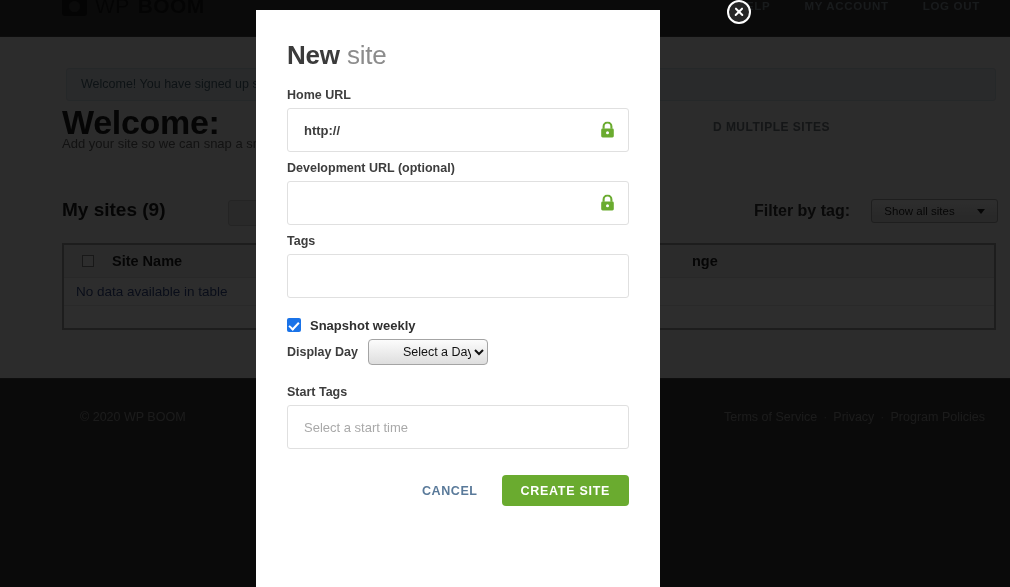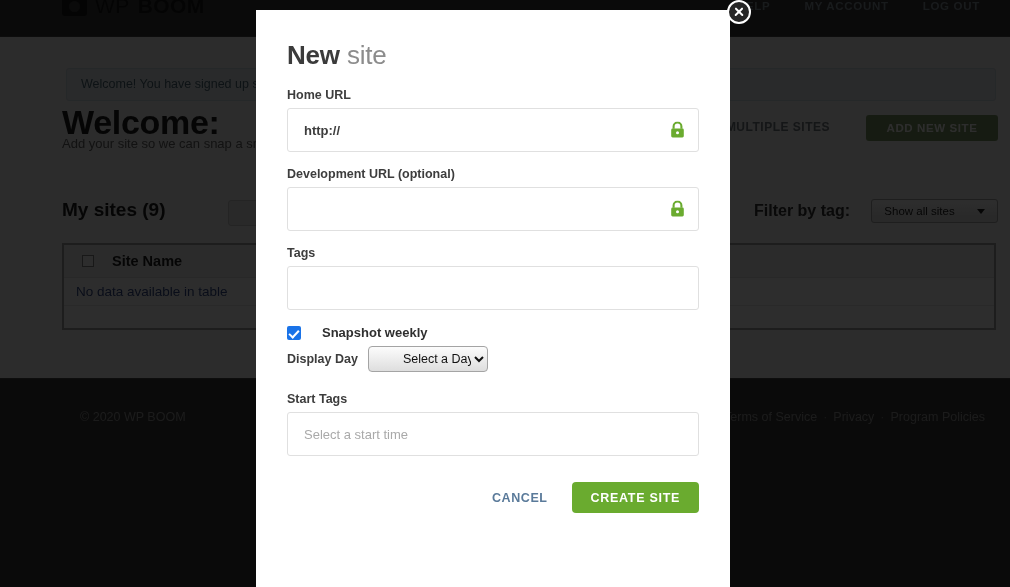--- a/index.html
+++ b/index.html
@@ -250,37 +250,37 @@
     position: absolute;
     inset: 0;
     background: rgba(0,0,0,0.18);
   }
 
   
   .modal {
     position: absolute;
     left: 256px;
     top: 10px;
-    width: 474px;
+    width: 404px;
     height: 577px;
     background: #ffffff;
     padding: 30px 31px 0 31px;
     overflow: hidden;
   }
 
   .modal-title {
     font-size: 26px;
     line-height: 30px;
     margin-bottom: 18px;
     letter-spacing: -0.2px;
   }
   .modal-title .t-bold { font-weight: 700; color: #3b3b3b; }
   .modal-title .t-light { font-weight: 400; color: #8c8c8c; }
 
-  .field { margin-bottom: 15px; }
+  .field { margin-bottom: 9px; }
   .field-label {
     font-size: 12.5px;
     font-weight: 700;
     color: #3d3d3d;
     margin-bottom: 6px;
     display: block;
   }
   .input-wrap { position: relative; }
   .text-input {
     width: 100%;
@@ -309,23 +309,23 @@
     right: 14px;
     top: 50%;
     transform: translateY(-50%);
     width: 15px;
     height: 17px;
     pointer-events: none;
   }
 
   .checkbox-row {
     display: flex;
-    align-items: flex-end;
-    gap: 21px;
-    margin-top: 10px;
+    align-items: flex-start;
+    gap: 9px;
+    margin-top: 20px;
     margin-bottom: 6px;
   }
   .chk {
     width: 14px; height: 14px;
     background: #1a73e8;
     border-radius: 2px;
     position: relative;
     flex: 0 0 auto;
   }
   .chk::after {
@@ -445,21 +445,20 @@
 
     <div class="bg-body">
       <div class="bg-alert">Welcome! You have signed up succ</div>
 
       <div class="bg-welcome">
         <span>Welcome:</span>
       </div>
       <div class="bg-sub">Add your site so we can snap a snapshot</div>
 
       <div class="bg-multi">D MULTIPLE SITES</div>
-      <div class="bg-addbtn">ADD NEW SITE</div>
 
       <div class="bg-mysites">My sites (9)</div>
       <div class="bg-searchbox"></div>
 
       <div class="bg-filter-label">Filter by tag:</div>
       <div class="bg-filter-select">
         <span>Show all sites</span>
         <span class="bg-caret"></span>
       </div>
 

